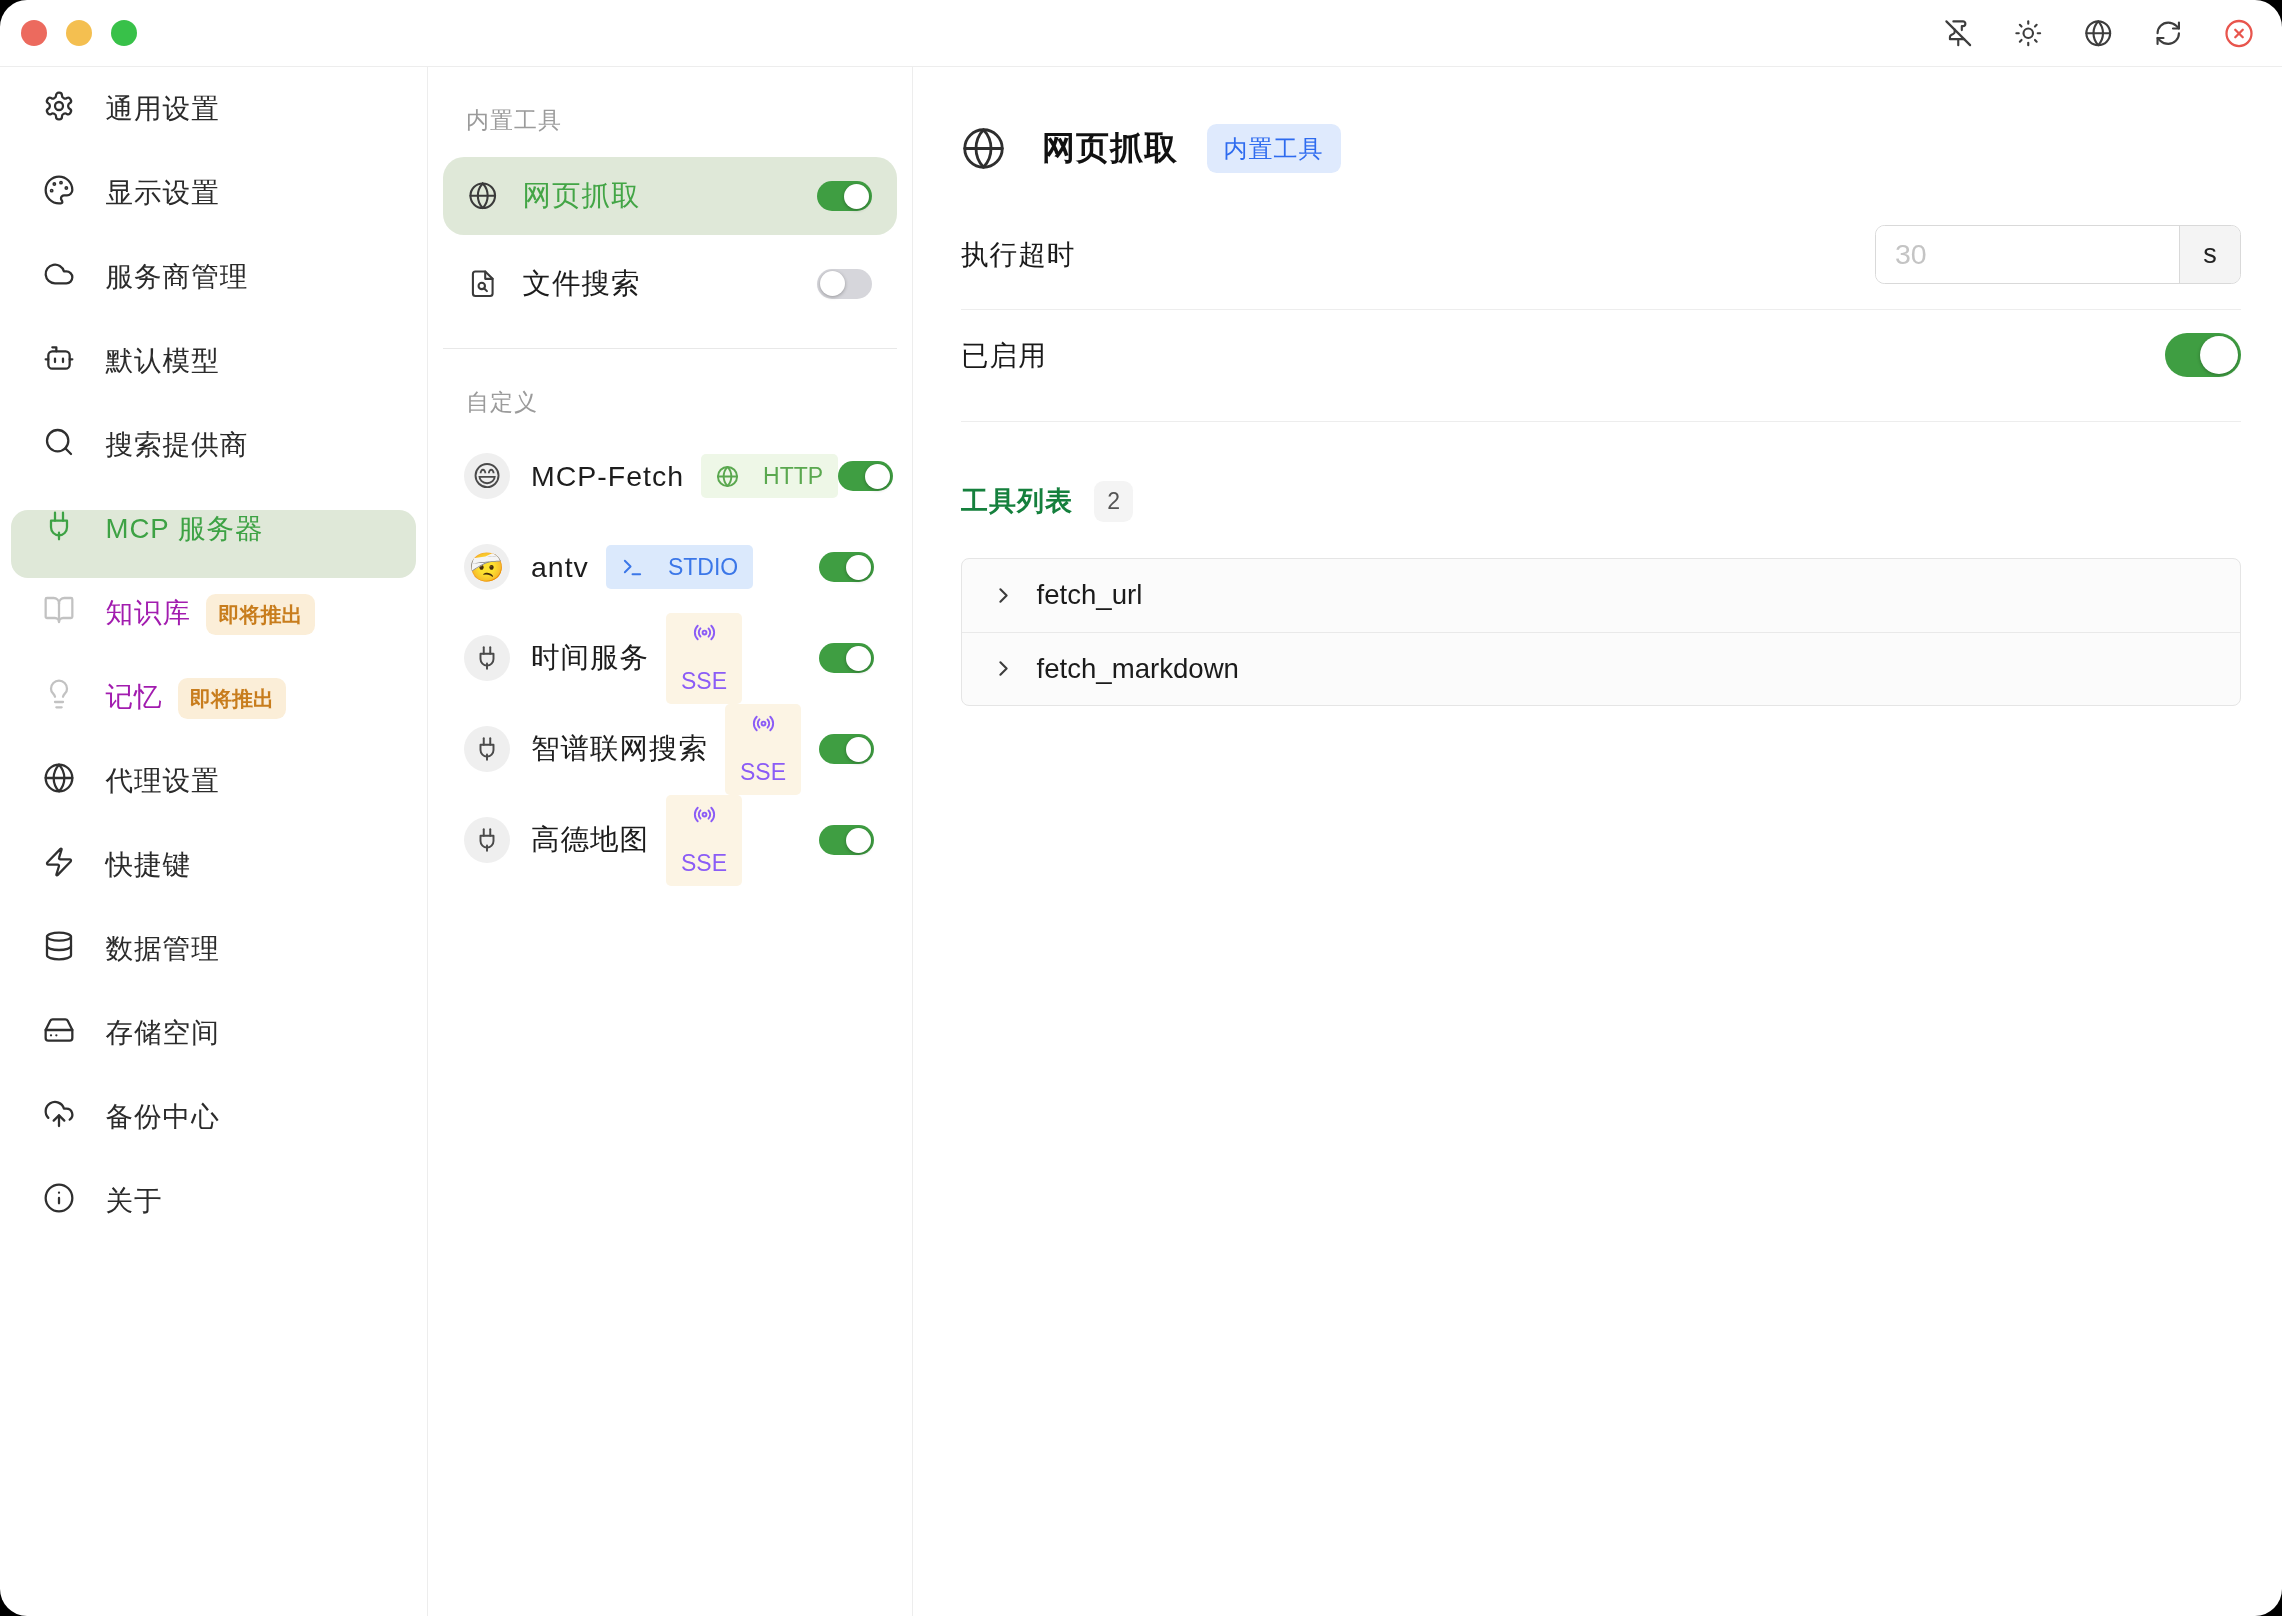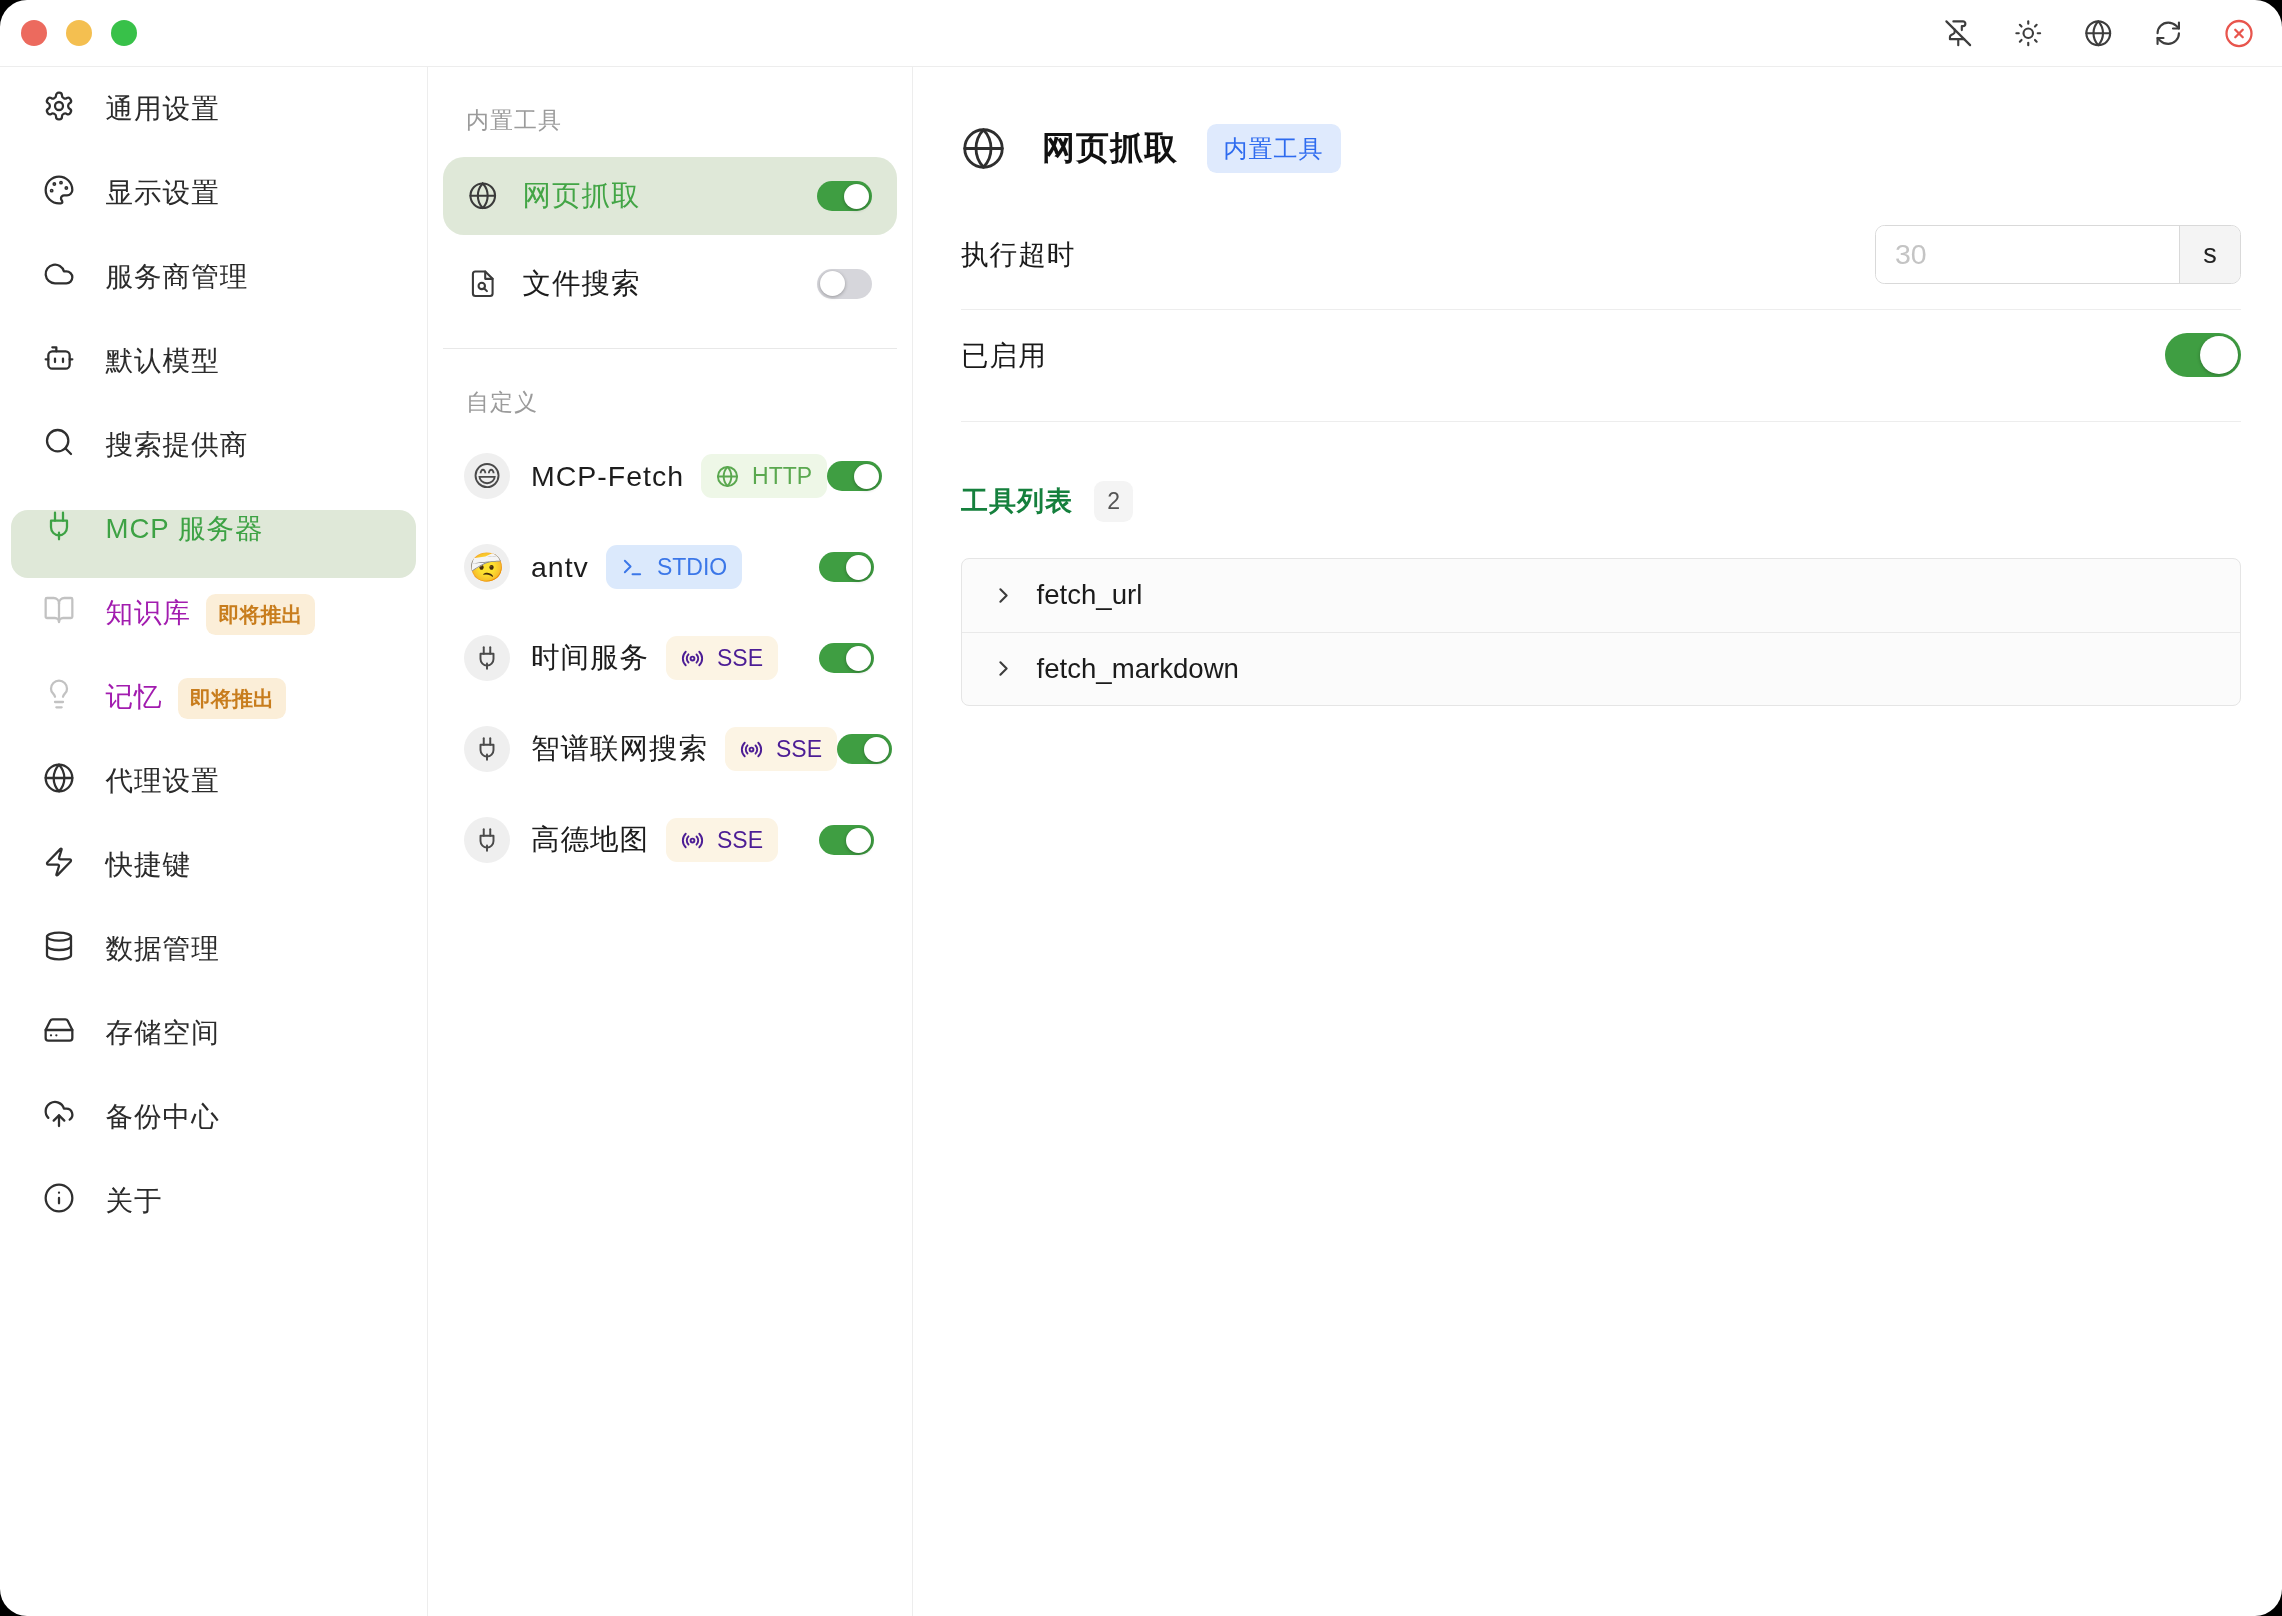--- a/index.html
+++ b/index.html
@@ -45,25 +45,25 @@
   .bi-icon { width: 29.5px; height: 29.5px; color: #3a3a3a; display: inline-flex; flex-shrink: 0; }
   .bi-icon svg { width: 29.5px; height: 29.5px; }
   .srow .s-name { margin-left: 25px; font-size: 28.5px; color: #1d1d1d; letter-spacing: 1px; white-space: nowrap; }
   .srow.selected .s-name { color: #43a546; }
   .mid-divider { border-top: 1px solid #e8e8e8; margin: 25px 0 0 0; }
   .srow.custom { height: 91px; padding: 0 23px 0 21px; }
   .srow.custom.first { margin-top: 13.3px; }
   .avatar { width: 46px; height: 46px; border-radius: 50%; background: #efefef; display: inline-flex; align-items: center; justify-content: center; font-size: 28.5px; flex-shrink: 0; color: #4a4a4a; }
   .avatar svg { width: 26px; height: 26px; }
   .srow.custom .s-name { margin-left: 21px; }
-  .type-badge { margin-left: 17px; display: inline-flex; align-items: center; gap: 13px; font-size: 23px; font-weight: 500; padding: 8.6px 15px; border-radius: 11px; white-space: nowrap; text-align: right; }
+  .type-badge { margin-left: 17px; display: inline-flex; align-items: center; gap: 24px; font-size: 23px; font-weight: 500; padding: 8.6px 15px; border-radius: 5px; white-space: nowrap; text-align: right; }
   .type-badge svg { width: 23px; height: 23px; }
   .type-badge.http { background: #eef7e7; color: #5aa84f; }
   .type-badge.stdio { background: #dbe9fc; color: #3b77e8; }
-  .type-badge.sse { background: #fcf4e4; color: #4c1d95; }
+  .type-badge.sse { background: #fcf4e4; color: #8b5cf6; flex-direction: column; }
 
   .toggle { width: 55px; height: 30px; border-radius: 15px; background: #3f9e42; position: relative; margin-left: auto; flex-shrink: 0; cursor: pointer; }
   .toggle .knob { position: absolute; top: 2.9px; width: 25px; height: 25px; border-radius: 50%; background: #fff; box-shadow: 0 1px 3.8px rgba(0,0,0,.3); right: 2.9px; }
   .toggle.off { background: #d6d6db; }
   .toggle.off .knob { left: 2.9px; right: auto; }
   .toggle.lg { width: 76px; height: 44px; border-radius: 22px; }
   .toggle.lg .knob { width: 38px; height: 38px; top: 2.9px; right: 2.9px; }
 
   .add-btn { position: absolute; left: 15px; right: 15px; bottom: 16px; height: 59px; border: 1.9px dashed #cfcfcf; border-radius: 13.3px; background: #fff; display: flex; align-items: center; justify-content: center; gap: 15px; font-size: 27.6px; color: #222; cursor: pointer; font-family: inherit; letter-spacing: 1px; }
   .add-btn svg { width: 27px; height: 27px; color: #222; }

